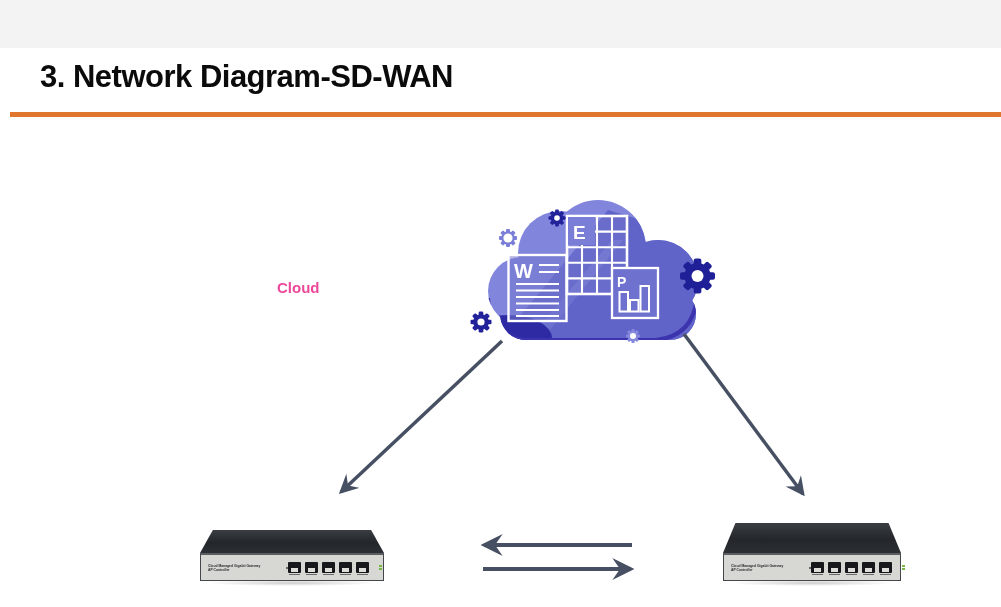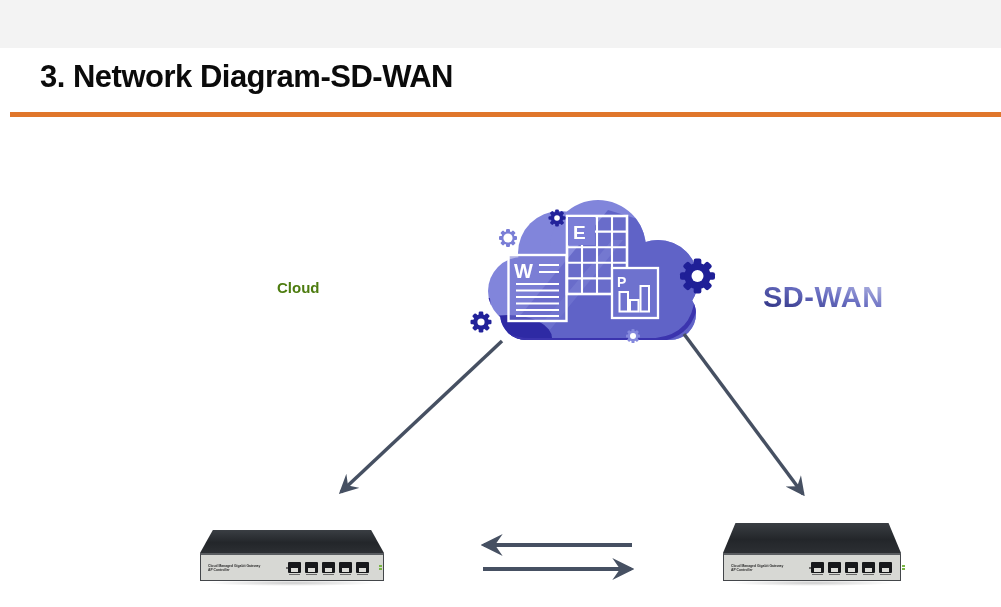--- a/index.html
+++ b/index.html
@@ -10,21 +10,21 @@
   .abs { position:absolute; }
 
   
   #slide-title {
     left:40px; top:11px; margin:0; font-size:31px; font-weight:700;
     color:#0b0b0b; letter-spacing:-0.5px; white-space:nowrap;
   }
   #title-rule { left:10px; top:64px; width:991px; height:5px; background:#E0762B; }
 
   
-  .diagram-label { font-size:15px; font-weight:700; color:#4d7c0f; white-space:nowrap; }
+  .diagram-label { font-size:15px; font-weight:700; color:#ec4899; white-space:nowrap; }
   #cloud-label   { left:277px; top:231px; }
   #gateway-label { left:38px;  top:441px; }
   #sdwan-label {
     left:763px; top:233px; font-size:29px; font-weight:700; letter-spacing:0.5px;
     background:linear-gradient(to top right,#363A8C 15%,#6A6FC2 55%,#B6B9E4 95%);
     -webkit-background-clip:text; background-clip:text; color:transparent;
     white-space:nowrap;
   }
 
   
@@ -167,21 +167,20 @@
         <path d="M0 0 L10 5 L0 10 L3.5 5 Z" fill="#465062"></path>
       </marker>
     </defs>
     <line x1="502" y1="293" x2="341" y2="444" stroke="#465062" stroke-width="3.5" marker-end="url(#ah)"></line>
     <line x1="684" y1="286" x2="803" y2="446" stroke="#465062" stroke-width="3.5" marker-end="url(#ah)"></line>
     <line x1="632" y1="497" x2="484" y2="497" stroke="#465062" stroke-width="4" marker-end="url(#ah)"></line>
     <line x1="483" y1="521" x2="631" y2="521" stroke="#465062" stroke-width="4" marker-end="url(#ah)"></line>
   </svg>
 
   <div id="cloud-label" class="abs diagram-label">Cloud</div>
-  <div id="sdwan-label" class="abs">SD-WAN</div>
 
   <div class="router" style="left:200px; top:482px; width:184px;">
     <div class="r-top" style="height:23px;"></div>
     <div class="r-front">
       <div class="r-text-outer">
         <div class="r-text">
           <div>Cloud Managed Gigabit Gateway</div>
           <div>AP Controller</div>
         </div>
       </div>

